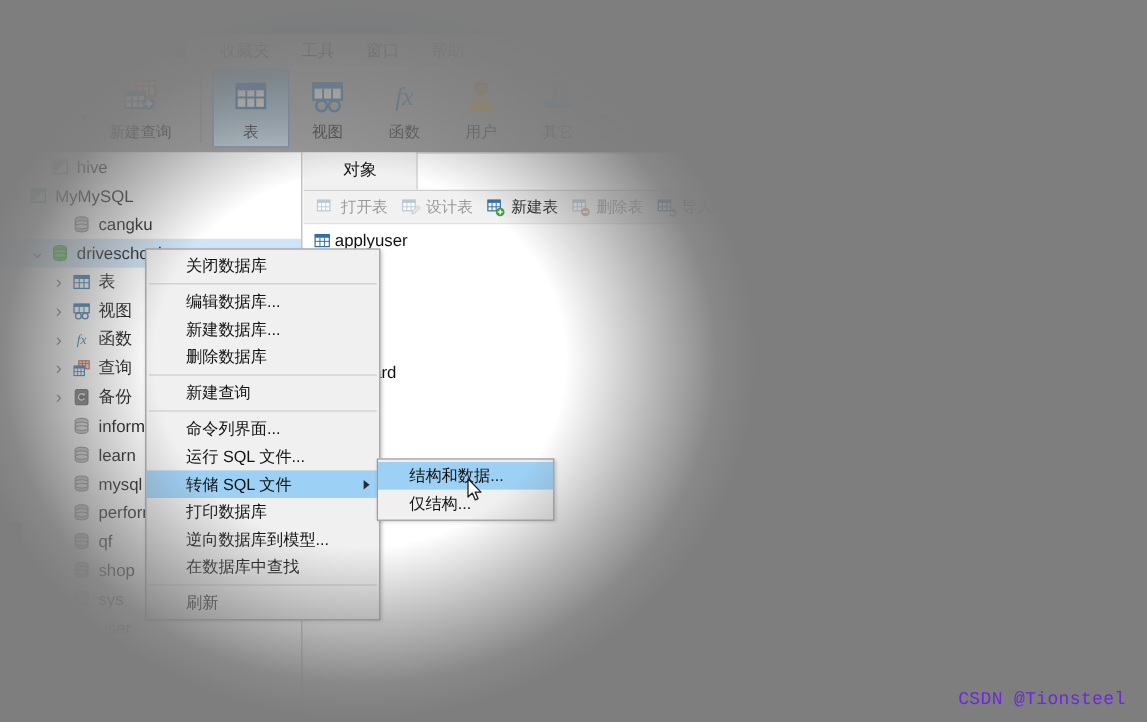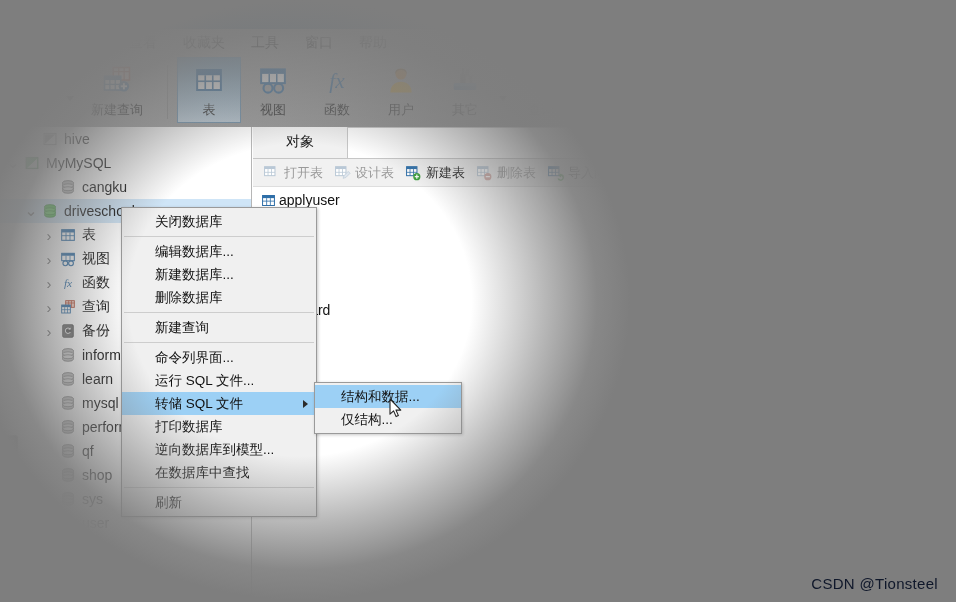--- a/index.html
+++ b/index.html
@@ -271,22 +271,23 @@
        rgba(126,126,126,.08) 120px,
        rgba(126,126,126,.45) 300px,
        rgba(126,126,126,.75) 470px,
        rgba(126,126,126,.88) 620px,
        rgba(126,126,126,.9) 956px);
   }
   #watermark {
     position: absolute; right: 18px; bottom: 10px;
     z-index: 70;
     font-size: 15px;
-    color: #0f172a;
+    color: #6d28d9;
     letter-spacing: .3px;
+    font-family: Liberation Mono, monospace;
   }
 </style>
 </head>
 <body>
 
 <div id="app">
 
   <div id="titlebar">
     <span class="logo">
       <svg width="18" height="18" viewBox="0 0 18 18">

